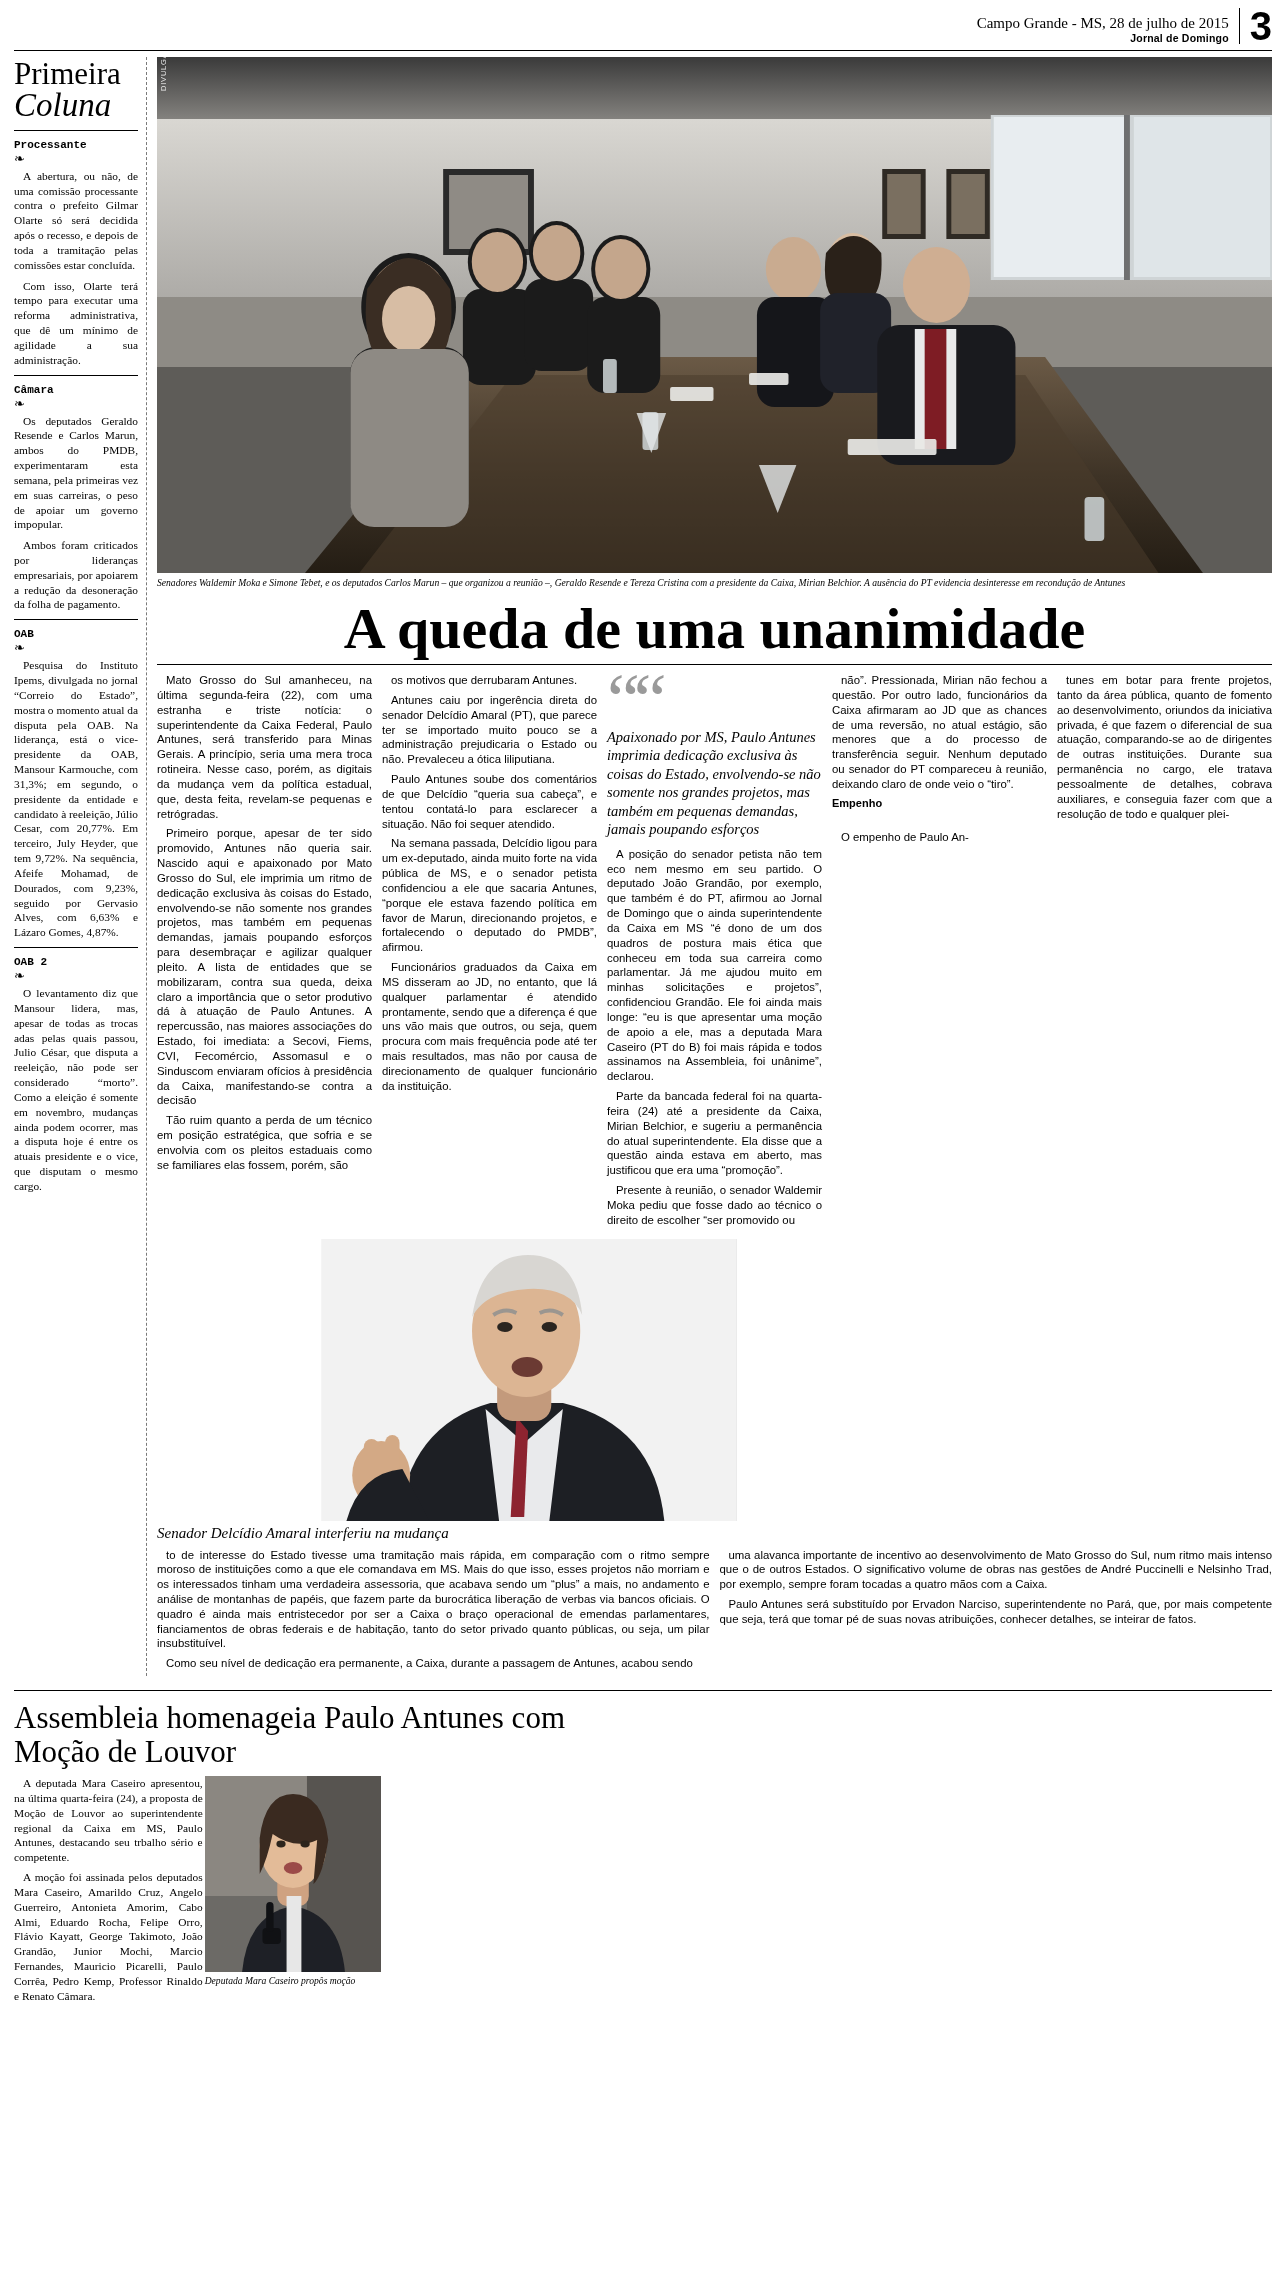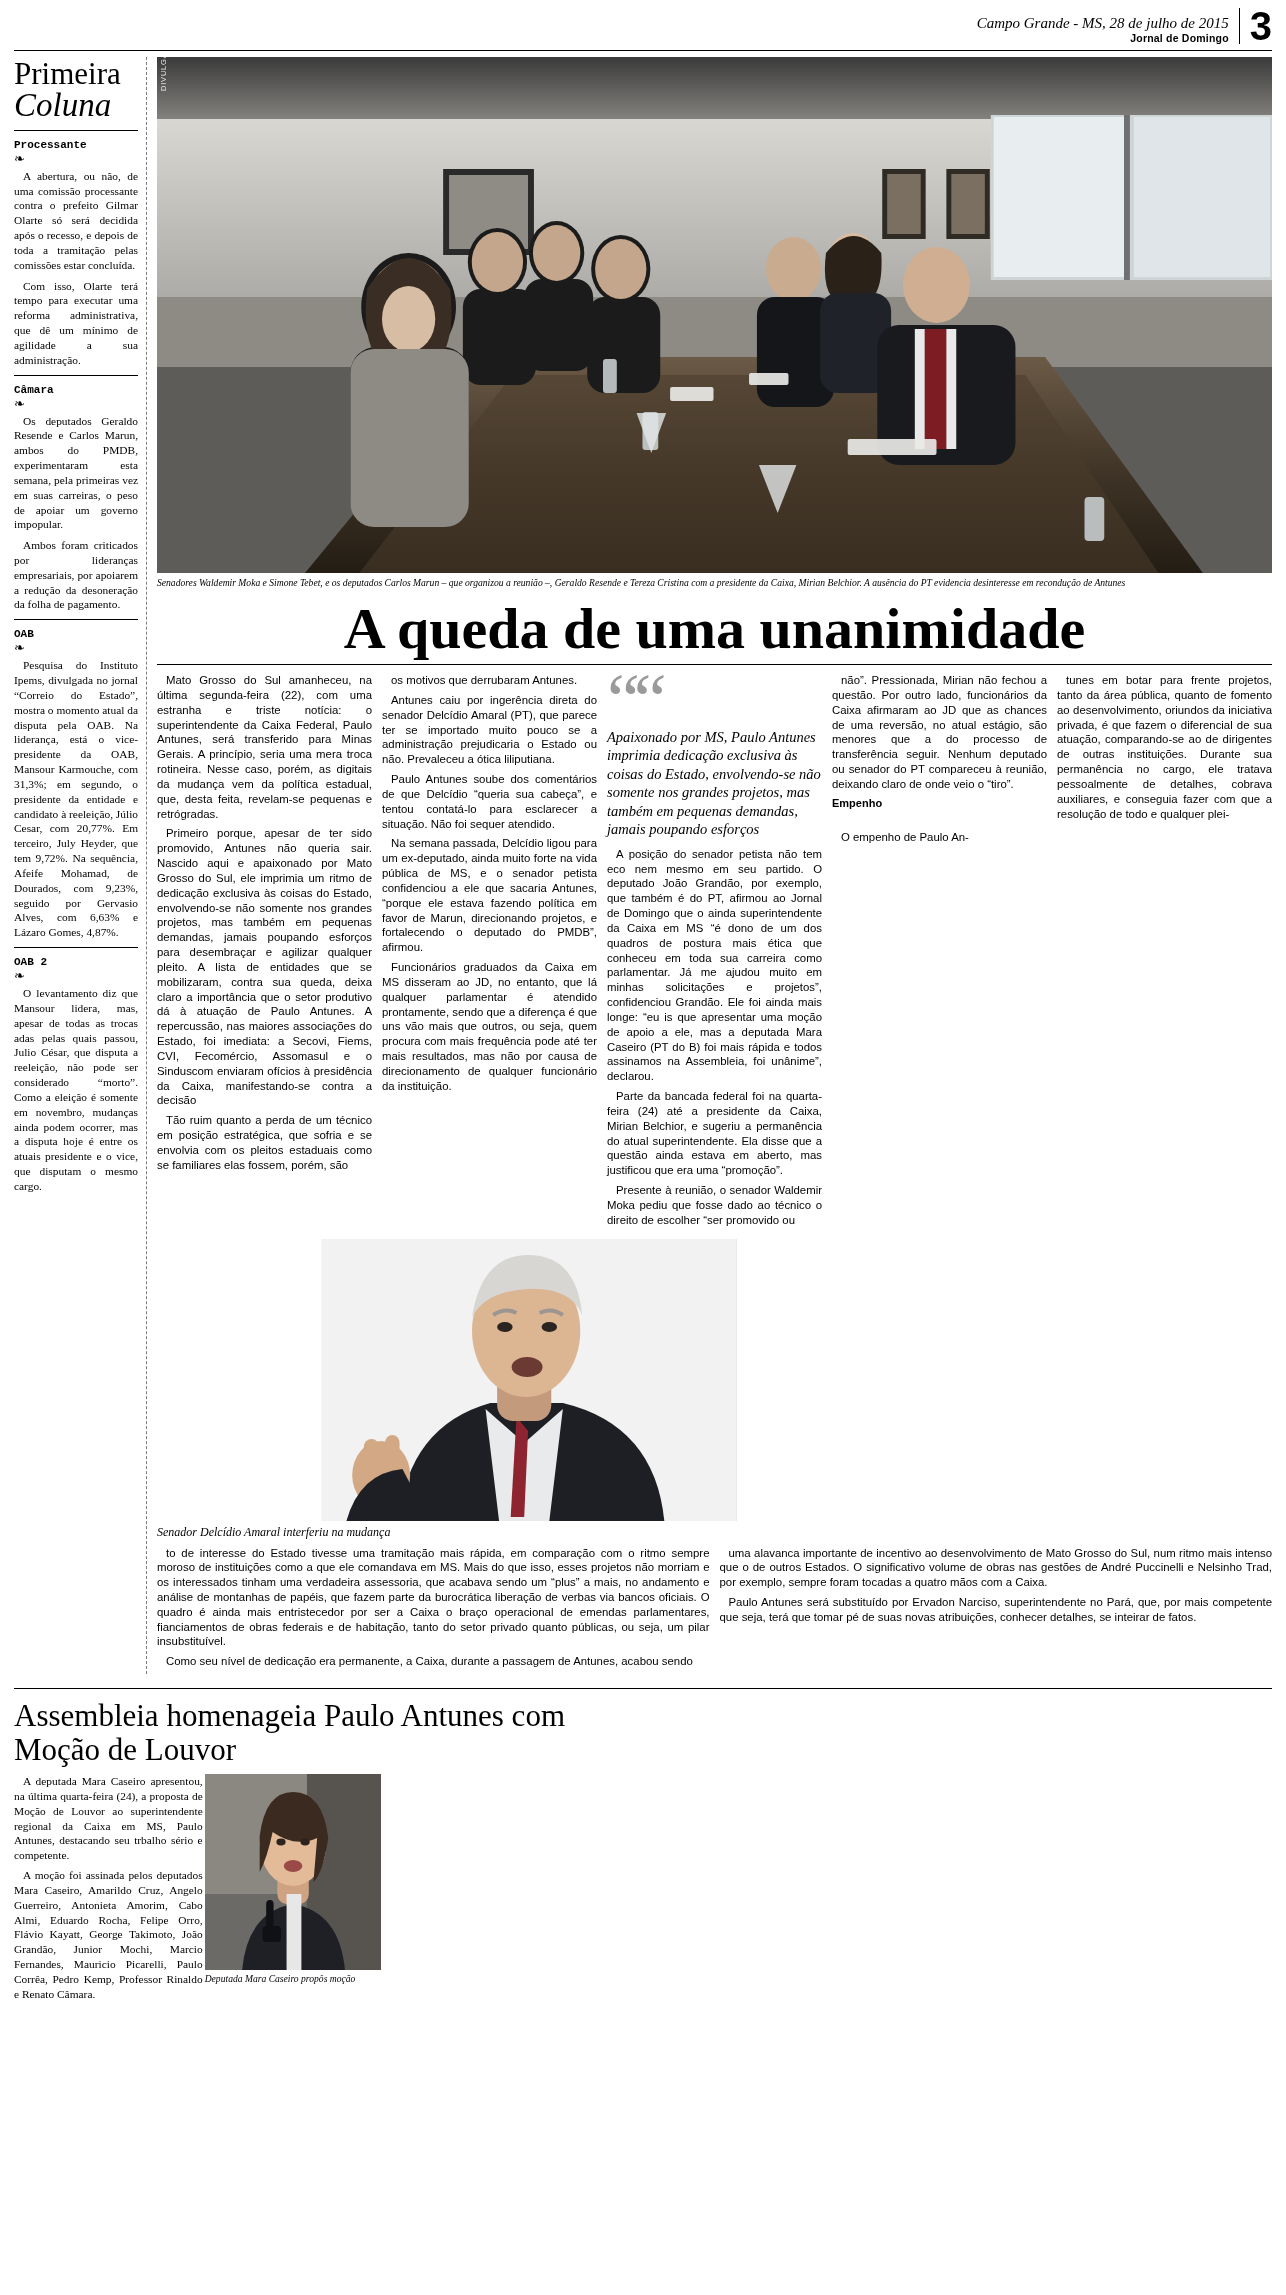--- a/index.html
+++ b/index.html
@@ -2,21 +2,21 @@
 <html><head>
 <meta charset="utf-8">
 <style>
   html,body{margin:0;padding:0;background:#ffffff;}
   body{width:1286px;font-family:"Liberation Serif", serif;color:#000;}
   .page{width:1286px;min-height:2295px;position:relative;padding:0;box-sizing:border-box;}
 
   
   .masthead{display:flex;align-items:flex-end;justify-content:flex-end;padding:8px 14px 4px 14px;}
   .masthead .mh-text{text-align:right;line-height:1.15;padding-right:10px;}
-  .masthead .mh-line1{font-size:15px;font-style:italic;font-family:"Liberation Serif",serif;}
+  .masthead .mh-line1{font-size:15px;font-family:"Liberation Serif",serif;}
   .masthead .mh-line2{font-size:10.5px;font-weight:bold;letter-spacing:.2px;font-family:"Liberation Sans",sans-serif;}
   .masthead .mh-num{font-size:40px;font-weight:bold;line-height:.9;font-family:"Liberation Sans",sans-serif;border-left:1px solid #000;padding-left:10px;}
   .rule-top{border-top:1.5px solid #000;margin:2px 14px 0 14px;}
 
   
   .content{display:flex;padding:6px 14px 0 14px;box-sizing:border-box;}
   .col-left{width:124px;flex:0 0 124px;padding-right:8px;border-right:1px dashed #7a7a7a;}
   .col-right{flex:1;padding-left:10px;}
 
   
@@ -48,21 +48,21 @@
     font-family:Liberation Sans, sans-serif;}
   .subhead{font-family:"Liberation Sans",sans-serif;font-weight:bold;font-size:11px;margin:5px 0 21px 0;text-indent:0;}
 
   
   .pullquote{position:relative;padding-top:4px;}
   .pq-mark{font-family:"Liberation Serif",serif;font-size:74px;color:#9a9a9a;line-height:.6;letter-spacing:-6px;}
   .pq-text{font-style:italic;font-size:14.5px;line-height:1.28;margin-top:6px;font-family:"Liberation Serif",serif;}
 
   
   .photo2{width:100%;height:282px;background:#0f1012;position:relative;overflow:hidden;}
-  .cap2{font-size:12px;font-style:italic;margin-top:4px;font-family:"Liberation Serif",serif;}
+  .cap2{font-size:15px;font-style:italic;margin-top:4px;font-family:"Liberation Serif",serif;}
 
   
   .bottom{margin:14px 14px 0 14px;border-top:1.5px solid #000;padding-top:8px;}
   .bx-title{font-family:"Liberation Serif",serif;font-size:31px;line-height:1.08;margin:2px 0 8px 0;}
   .bx-grid{display:flex;gap:2px;}
   .bx-col{flex:1;}
   .bx-col p{font-size:11.4px;line-height:1.30;text-align:justify;margin:0 0 5px 0;text-indent:9px;font-family:"Liberation Serif",serif;}
   .photo3{width:100%;height:196px;background:#111;position:relative;overflow:hidden;}
   .cap3{font-size:9.6px;font-style:italic;margin-top:3px;text-align:left;font-family:"Liberation Serif",serif;}
 

